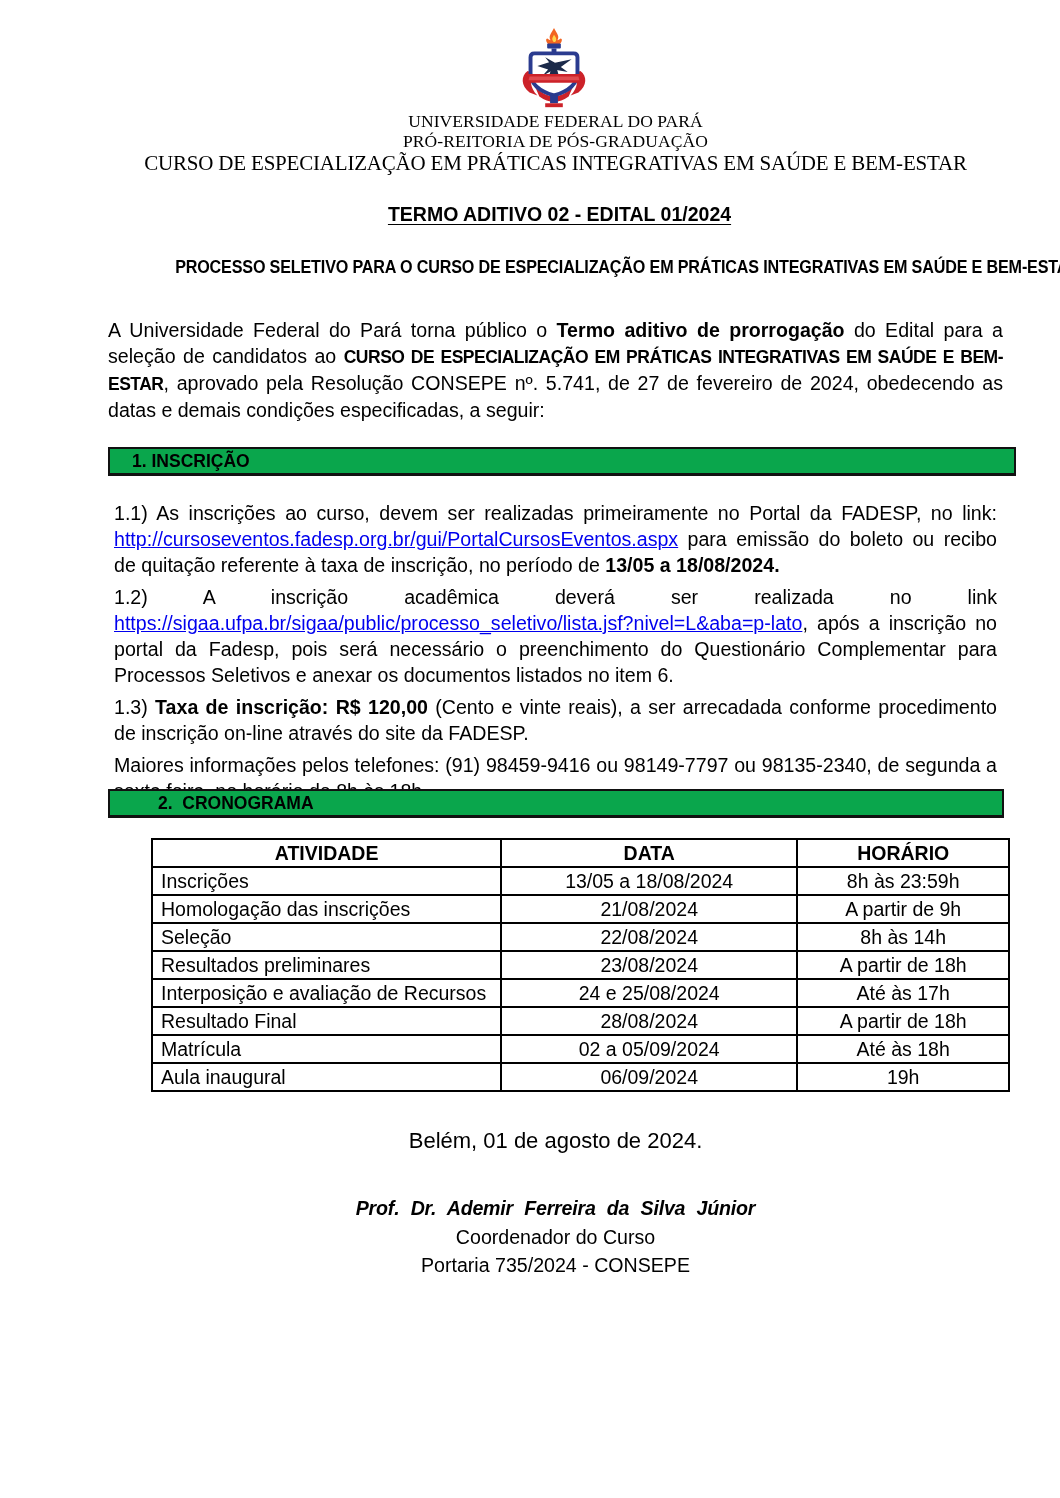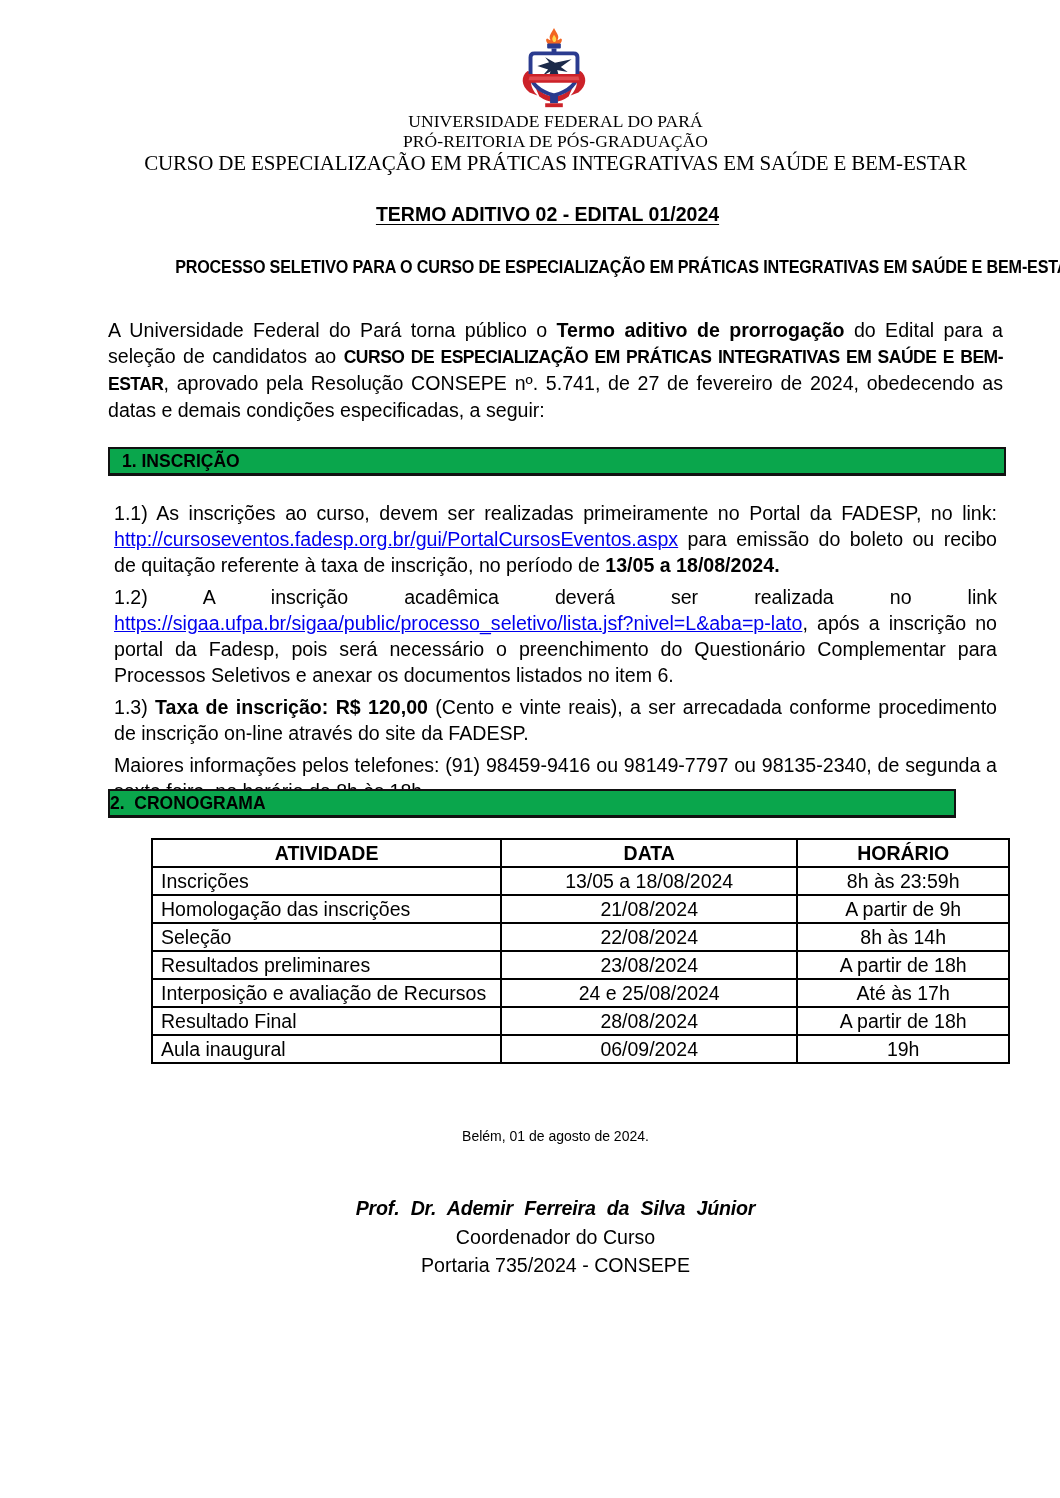--- a/index.html
+++ b/index.html
@@ -23,21 +23,21 @@
     position: absolute;
     left: 108px; top: 112px; width: 895px;
     text-align: center;
     font-family: "Liberation Serif", serif;
   }
   .hdr-line-sm { font-size: 17.5px; line-height: 19.5px; letter-spacing: 0.1px; }
   .hdr-line-lg { font-size: 21px;   line-height: 25px;   letter-spacing: -0.2px; }
 
   .doc-title {
     position: absolute;
-    left: 100px; top: 203px; width: 895px;
+    left: 112px; top: 203px; width: 895px;
     text-align: center;
     font-size: 19.5px; font-weight: bold;
     text-decoration: underline;
     text-underline-offset: 3px;
   }
   .doc-subtitle {
     position: absolute;
     left: 108px; top: 256px; width: 895px;
     text-align: center;
     font-size: 19px; font-weight: bold;
@@ -70,22 +70,22 @@
     left: 108px; width: 892px; height: 24px;
     background: #0aa64c;
     border: 2px solid #111;
     border-bottom-width: 3px;
     box-sizing: content-box;
     font-size: 17.5px; font-weight: bold;
     line-height: 24px;
     color: #000;
     white-space: pre;
   }
-  .bar-1 { top: 447px; padding-left: 12px; width: 882px; }
-  .bar-2 { top: 789px; width: 844px; }
+  .bar-1 { top: 447px; padding-left: 22px; width: 882px; }
+  .bar-2 { top: 789px; padding-left: 48px; width: 844px; }
 
   
   .cron-table {
     position: absolute;
     left: 151px; top: 838px;
     border-collapse: collapse;
     table-layout: fixed;
     font-size: 19.5px;
   }
   .cron-table th, .cron-table td {
@@ -98,21 +98,21 @@
   }
   .cron-table th { font-weight: bold; text-align: center; }
   .cron-table td.col-activity { text-align: left; padding-left: 8px; margin-top: 14px; }
   .cron-table td.col-date, .cron-table td.col-time { text-align: center; }
 
   
   .dateline {
     position: absolute;
     left: 108px; top: 1128px; width: 895px;
     text-align: center;
-    font-size: 14px;
+    font-size: 22px;
   }
   .signature {
     position: absolute;
     left: 108px; top: 1194px; width: 895px;
     text-align: center;
     font-size: 19.6px; line-height: 28.5px;
   }
   .sig-name {
     font-weight: bold; font-style: italic;
     word-spacing: 6px; letter-spacing: -0.2px;
@@ -207,20 +207,25 @@
         <td class="col-activity">Interposição e avaliação de Recursos</td>
         <td class="col-date">24 e 25/08/2024</td>
         <td class="col-time">Até às 17h</td>
       </tr>
       <tr>
         <td class="col-activity">Resultado Final</td>
         <td class="col-date">28/08/2024</td>
         <td class="col-time">A partir de 18h</td>
       </tr>
       <tr>
+        <td class="col-activity">Matrícula</td>
+        <td class="col-date">02 a 05/09/2024</td>
+        <td class="col-time">Até às 18h</td>
+      </tr>
+      <tr>
         <td class="col-activity">Aula inaugural</td>
         <td class="col-date">06/09/2024</td>
         <td class="col-time">19h</td>
       </tr>
     </tbody>
   </table>
 
   <div class="dateline">Belém, 01 de agosto de 2024.</div>
 
   <div class="signature">

